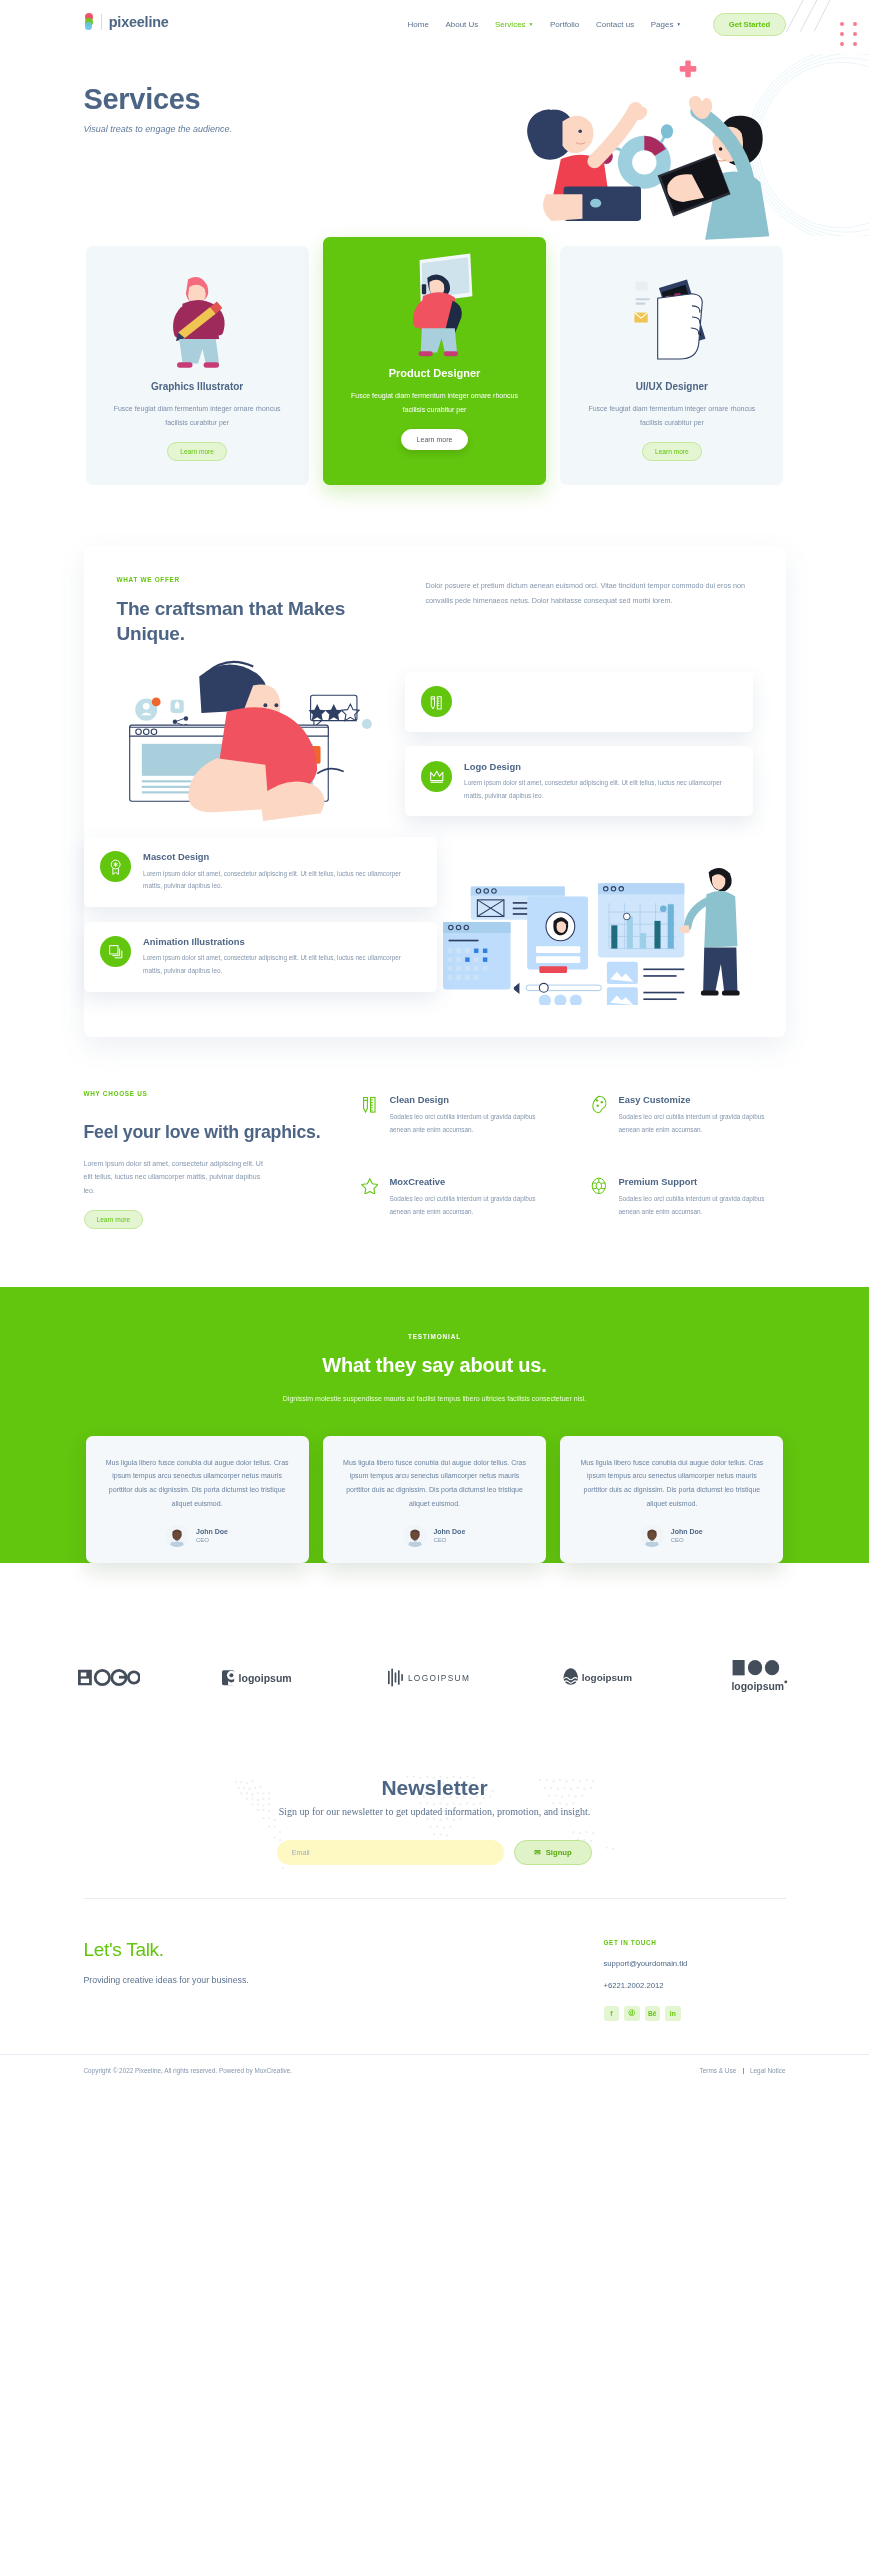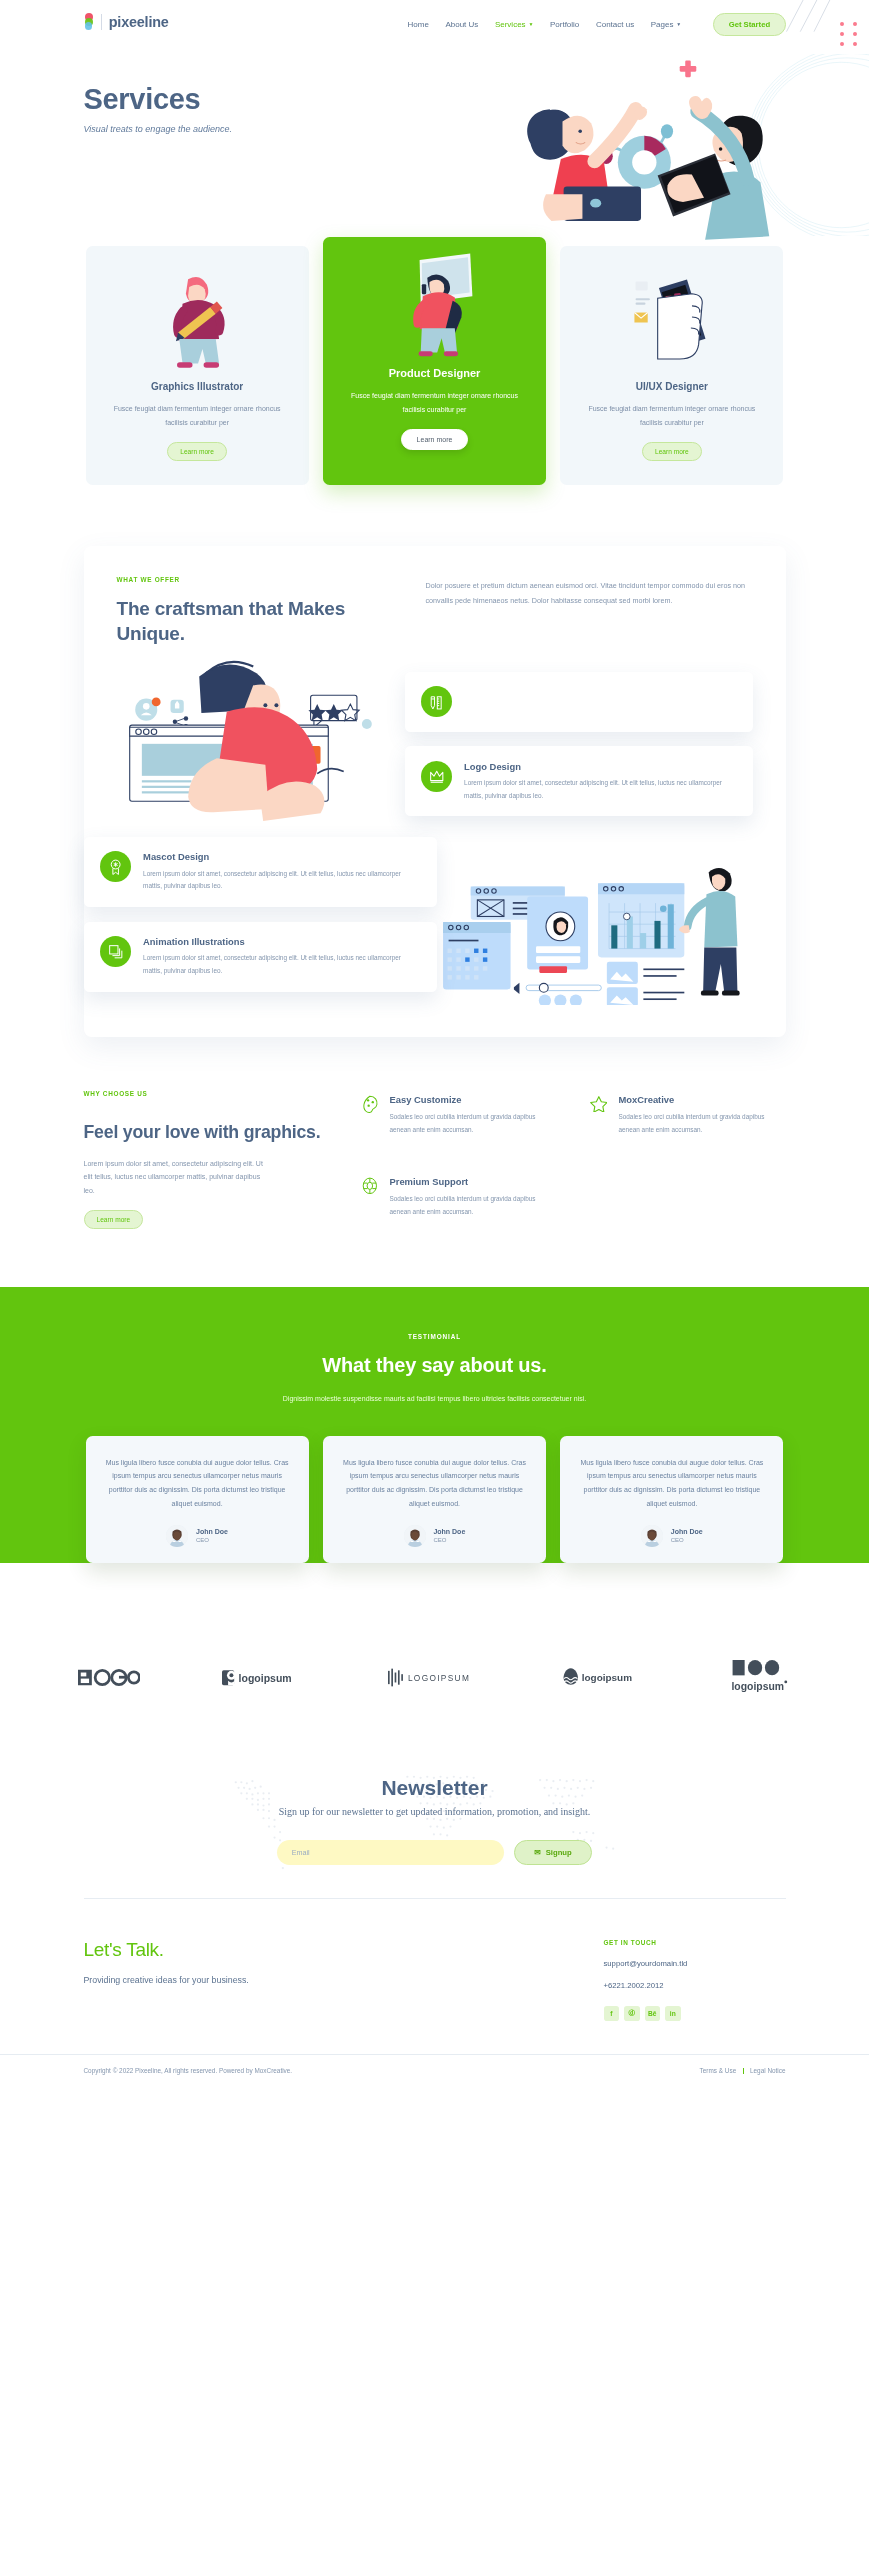--- a/index.html
+++ b/index.html
@@ -579,20 +579,34 @@
   <section>
     <div class="wrap why">
       <div class="why-l">
         <div class="eyebrow">WHY CHOOSE US</div>
         <h2>Feel your love with graphics.</h2>
         <p>Lorem ipsum dolor sit amet, consectetur adipiscing elit. Ut elit tellus, luctus nec ullamcorper mattis, pulvinar dapibus leo.</p>
         <span class="learn">Learn more</span>
       </div>
       <div class="why-r">
 
+        <div class="wi">
+          <span class="wi-ic">
+            <svg width="16.6" height="19" viewBox="0 0 26 30" fill="none" stroke="#62c50e" stroke-width="1.7">
+              <path d="M4 4 h6 v17 l-3 6 l-3 -6Z"></path>
+                <path d="M4 8.5 h6"></path>
+              <rect x="15" y="4" width="7" height="23"></rect>
+              <path d="M15 8 h3.5M15 12 h3.5M15 16 h3.5M15 20 h3.5M15 24 h3.5"></path>
+            </svg>
+          </span>
+          <div>
+            <h4>Clean Design</h4>
+            <p>Sodales leo orci cubilia interdum ut gravida dapibus aenean ante enim accumsan.</p>
+          </div>
+        </div>
 
         <div class="wi">
           <span class="wi-ic">
             <svg width="17.7" height="19" viewBox="0 0 30 32" fill="none" stroke="#62c50e" stroke-width="1.7">
               <path d="M15 2 C24 2 28 9 27 16 C26 23 20 22 19 26 C18 30 12 31 8 27 C3 22 3 10 15 2Z"></path>
               <circle cx="12" cy="9" r="2" fill="#62c50e" stroke="none"></circle>
               <circle cx="20" cy="12" r="2" fill="#62c50e" stroke="none"></circle>
               <circle cx="13" cy="18" r="2" fill="#62c50e" stroke="none"></circle>
             </svg>
           </span>

